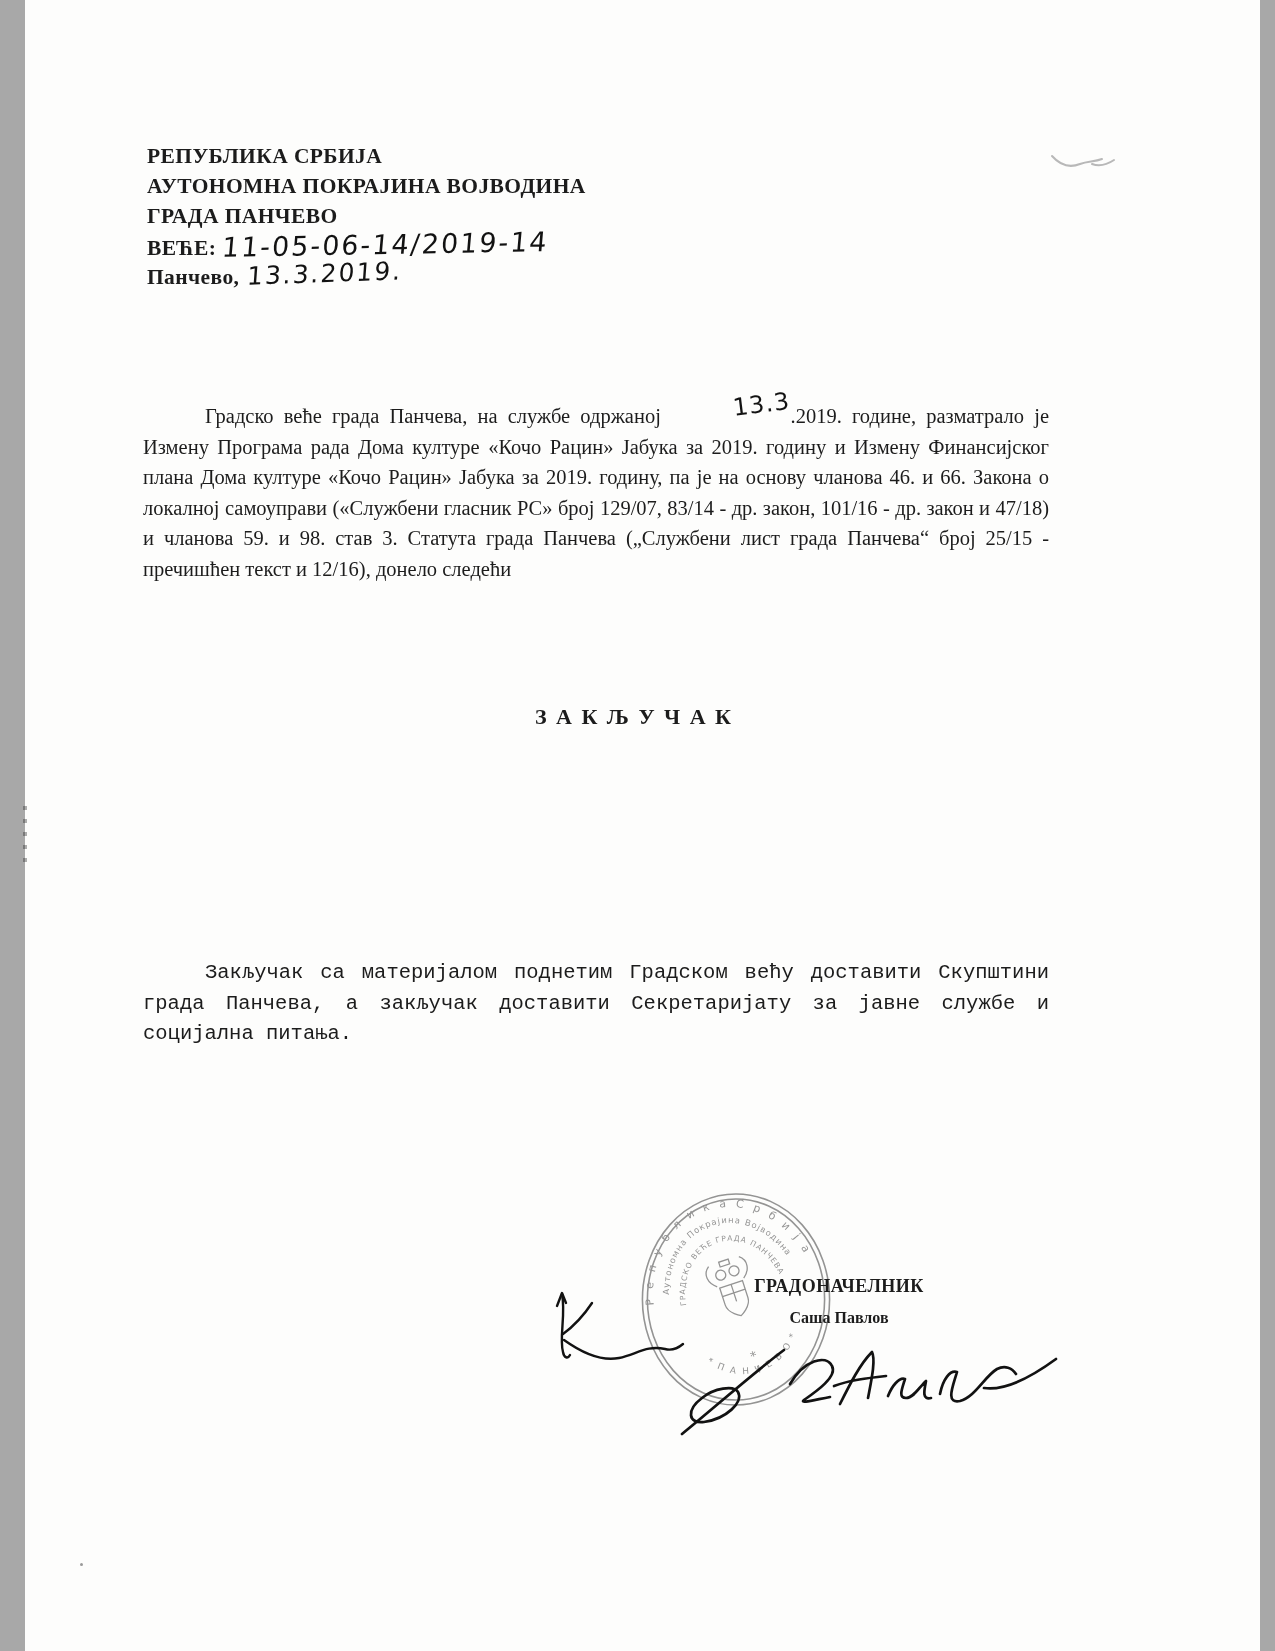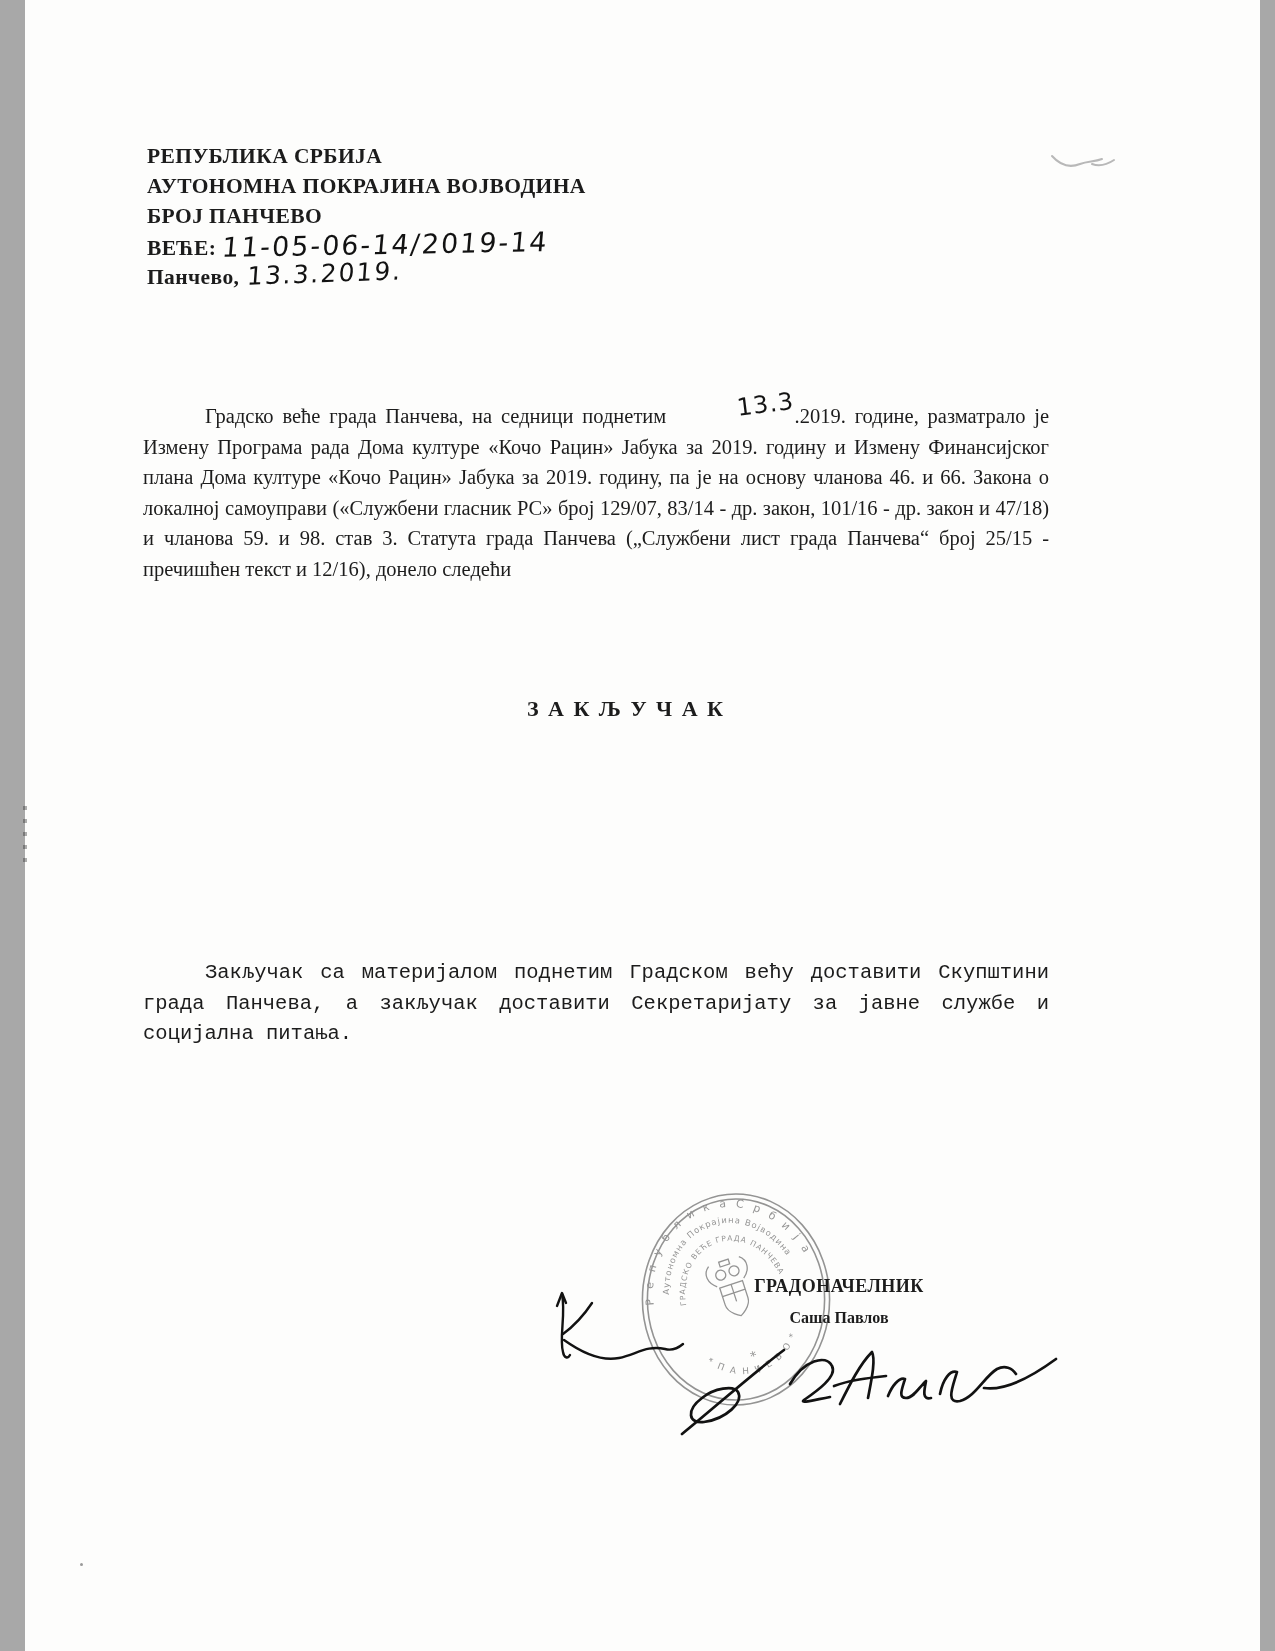--- a/index.html
+++ b/index.html
@@ -27,21 +27,21 @@
   .hw-number{display:inline-block;font-size:27px;letter-spacing:2px;transform:rotate(-1deg) skewX(-6deg);margin-left:6px;position:relative;top:-1px;}
   .hw-date{display:inline-block;font-size:25px;letter-spacing:2px;transform:rotate(-2deg) skewX(-6deg);margin-left:8px;position:relative;top:-2px;}
 
   
   .para{position:absolute;left:143px;width:906px;margin:0;font-size:20.5px;line-height:30.5px;text-align:justify;}
   .para-indent{text-indent:62px;}
   .para1{top:401px;}
   .para2{top:813px;}
   .para3{top:958px;font-family:Liberation Mono, monospace;}
   .hw-inline{font-family:"DejaVu Sans",sans-serif;font-size:24px;display:inline-block;transform:rotate(-7deg);position:relative;top:-7px;line-height:0;letter-spacing:1px;color:var(--hand);}
-  .heading{position:absolute;left:173px;top:696px;width:906px;margin:0;text-align:center;font-size:22px;font-weight:bold;letter-spacing:2px;}
+  .heading{position:absolute;left:173px;top:696px;width:906px;margin:8px;text-align:center;font-size:22px;font-weight:bold;letter-spacing:2px;}
 
   
   .sig-block{position:absolute;left:613px;top:1271px;width:452px;text-align:center;font-weight:bold;z-index:3;}
   .sig-line1{font-size:18px;line-height:31px;letter-spacing:.5px;}
   .sig-line2{font-size:22px;line-height:31px;letter-spacing:.5px;}
   .sig-name{font-size:16px;line-height:32px;}
 
   
   .seal-svg{position:absolute;left:633px;top:1188px;width:206px;height:224px;opacity:.82;z-index:2;}
   .seal-ring{fill:none;stroke:var(--seal);stroke-width:1.6;}
@@ -67,26 +67,26 @@
   <div class="speck-dot"></div>
 
   <svg class="pencil-svg" viewBox="0 0 70 28">
     <path class="pencil" d="M 4 6 C 12 15, 22 18, 32 14 C 40 11, 46 12, 54 9"></path>
     <path class="pencil" d="M 44 14 C 52 17, 60 14, 66 10"></path>
   </svg>
 
   <header class="letterhead">
     <div class="line">РЕПУБЛИКА СРБИЈА</div>
     <div class="line">АУТОНОМНА ПОКРАЈИНА ВОЈВОДИНА</div>
-    <div class="line">БРОЈ ПАНЧЕВО</div>
+    <div class="line">ГРАДА ПАНЧЕВО</div>
     <div class="line"><span>ВЕЋЕ:</span><span class="hw hw-number">11-05-06-14/2019-14</span></div>
     <div class="line"><span>Панчево,</span><span class="hw hw-date">13.3.2019.</span></div>
   </header>
 
-  <p class="para para1 para-indent"><span>Градско веће града Панчева, на седници поднетим</span>
+  <p class="para para1 para-indent"><span>Градско веће града Панчева, на службе одржаној</span>
     <span class="hw-inline">13.3</span><span>.2019. године, разматрало је Измену Програма рада Дома културе «Кочо Рацин» Јабука за 2019. годину и Измену Финансијског плана Дома културе «Кочо Рацин» Јабука за 2019. годину, па је на основу чланова 46. и 66. Закона о локалној самоуправи («Службени гласник РС» број 129/07, 83/14 - др. закон, 101/16 - др. закон и 47/18) и чланова 59. и 98. став 3. Статута града Панчева („Службени лист града Панчева“ број 25/15 - пречишћен текст и 12/16), донело следећи</span></p>
 
   <h1 class="heading">З А К Љ У Ч А К</h1>
 
 
   <p class="para para3 para-indent">Закључак са материјалом поднетим Градском већу доставити Скупштини града Панчева, а закључак доставити Секретаријату за јавне службе и социјална питања.</p>
 
   <svg class="seal-svg" viewBox="0 0 200 225">
     <ellipse class="seal-ring" cx="100" cy="112" rx="94" ry="106"></ellipse>
     <ellipse class="seal-ring" cx="100" cy="112" rx="89" ry="101"></ellipse>

